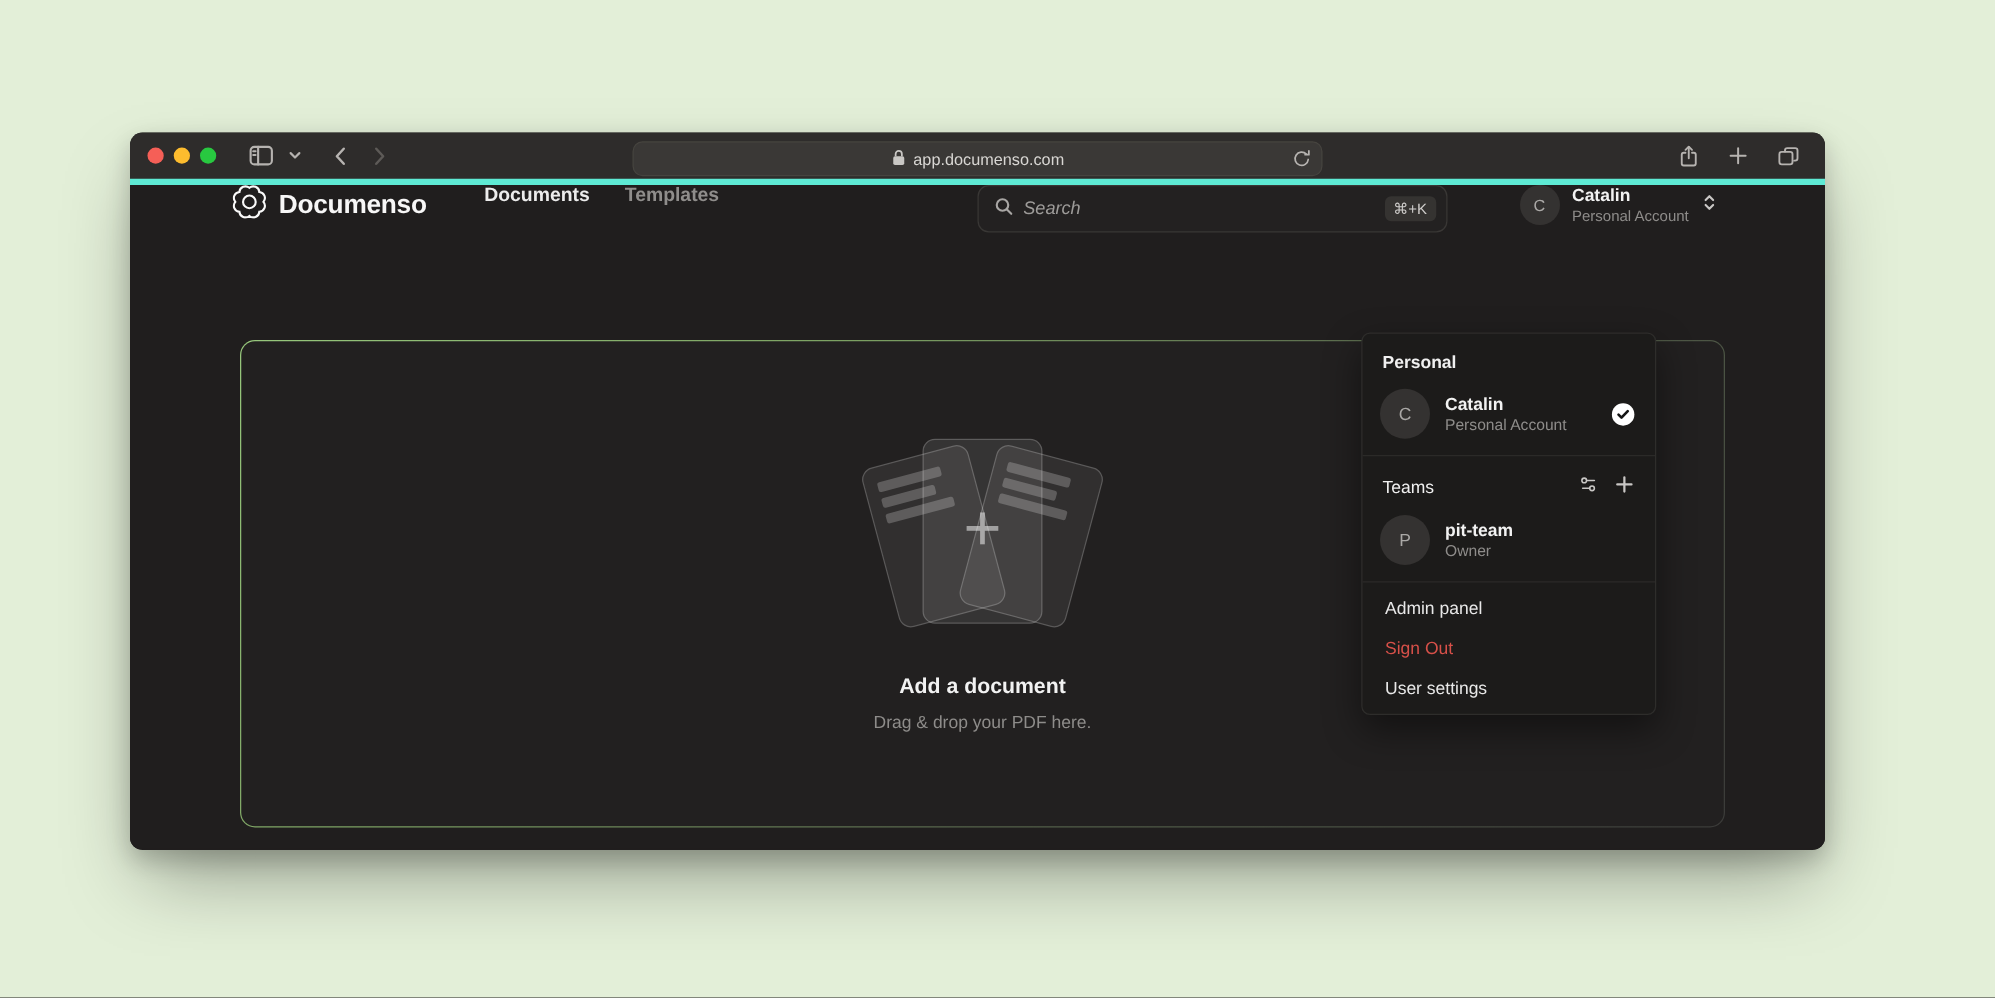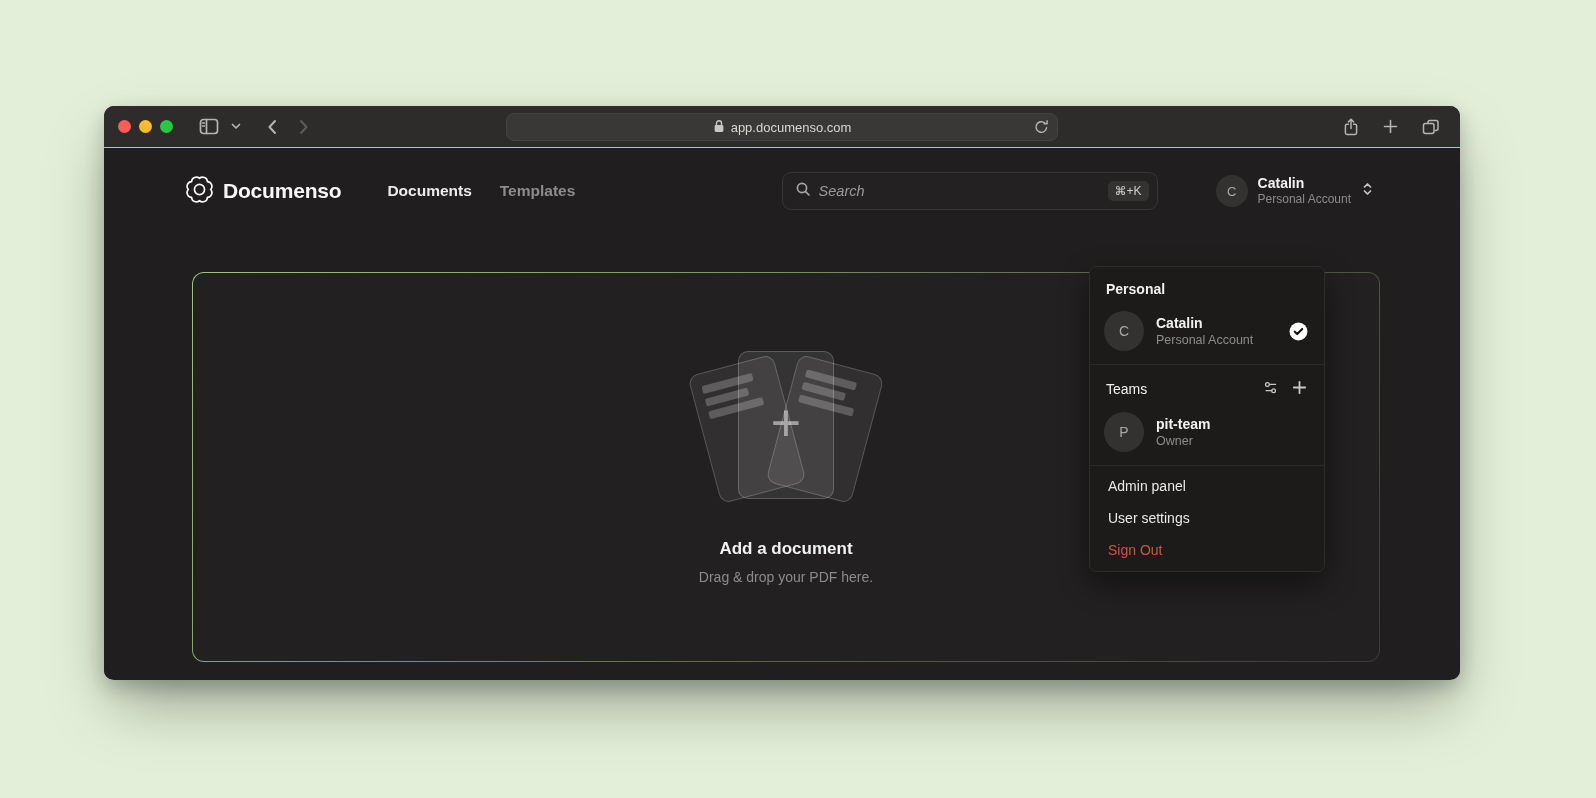--- a/index.html
+++ b/index.html
@@ -15,21 +15,21 @@
     position:absolute; left:104px; top:106px;
     width:1356px; height:574px;
     border-radius:10px; overflow:hidden;
     background:#201e1e;
     box-shadow:0 30px 60px -10px rgba(0,0,0,.35), 0 8px 20px rgba(0,0,0,.2);
   }
 
   
   .chrome {
     position:relative; height:42px; background:#2e2c2b;
-    border-bottom:1px solid #5eead4;
+    border-bottom:5px solid #5eead4;
     display:flex; align-items:center; padding:0 14px;
   }
   .traffic { display:flex; gap:8px; margin-right:20px; }
   .light { width:13px; height:13px; border-radius:50%; }
   .light.red{ background:#f55f57; } .light.yellow{ background:#fdbc2e; } .light.green{ background:#28c840; }
   .chrome-btn { display:flex; align-items:center; justify-content:center; background:none; border:none; padding:0 6px; height:28px; cursor:default; }
   .chrome-btn svg { display:block; }
   .stroke-b { stroke:#b6b3b0; fill:none; stroke-width:1.7; stroke-linecap:round; stroke-linejoin:round; }
   .stroke-dim { stroke:#5d5a57; fill:none; stroke-width:1.7; stroke-linecap:round; stroke-linejoin:round; }
   .urlbar {
@@ -37,21 +37,21 @@
     width:552px; height:28px; border-radius:8px;
     background:#3a3836; border:1px solid #46443f;
     display:flex; align-items:center; justify-content:center; gap:6px;
     color:#d8d6d3; font-size:13px;
   }
   .urlbar .reload { position:absolute; right:8px; top:5px; }
   .chrome-right { margin-left:auto; display:flex; gap:12px; align-items:center; }
 
   
   .app { position:relative; height:531px; background:#201e1e; }
-  .app-header { display:flex; align-items:center; height:86px; padding:0 86px 0 82px; }
+  .app-header { display:flex; align-items:flex-start; height:86px; padding:0 86px 0 82px; }
   .brand { display:flex; align-items:center; gap:10px; cursor:pointer; }
   .brand-name { color:#f7f7f7; font-size:21px; font-weight:700; letter-spacing:-.2px; }
   .nav { display:flex; gap:28px; margin-left:46px; }
   .nav a { text-decoration:none; font-size:15.5px; font-weight:600; }
   .nav a.active { color:#ececec; }
   .nav a.idle { color:#8f8d8b; }
   .searchbar {
     margin-left:auto; width:376px; height:38px; border-radius:9px;
     border:1px solid #393735; background:#232121;
     display:flex; align-items:center; padding:0 8px 0 12px; gap:8px;
@@ -318,18 +318,18 @@
         <div class="avatar lg">P</div>
         <div class="dd-texts">
           <div class="dd-name">pit-team</div>
           <div class="dd-sub">Owner</div>
         </div>
       </div>
 
       <div class="dd-divider"></div>
 
       <div class="dd-item">Admin panel</div>
+      <div class="dd-item danger">Sign Out</div>
       <div class="dd-item">User settings</div>
-      <div class="dd-item danger">Sign Out</div>
     </div>
 
   </div>
 </div>
 
 </body></html>

